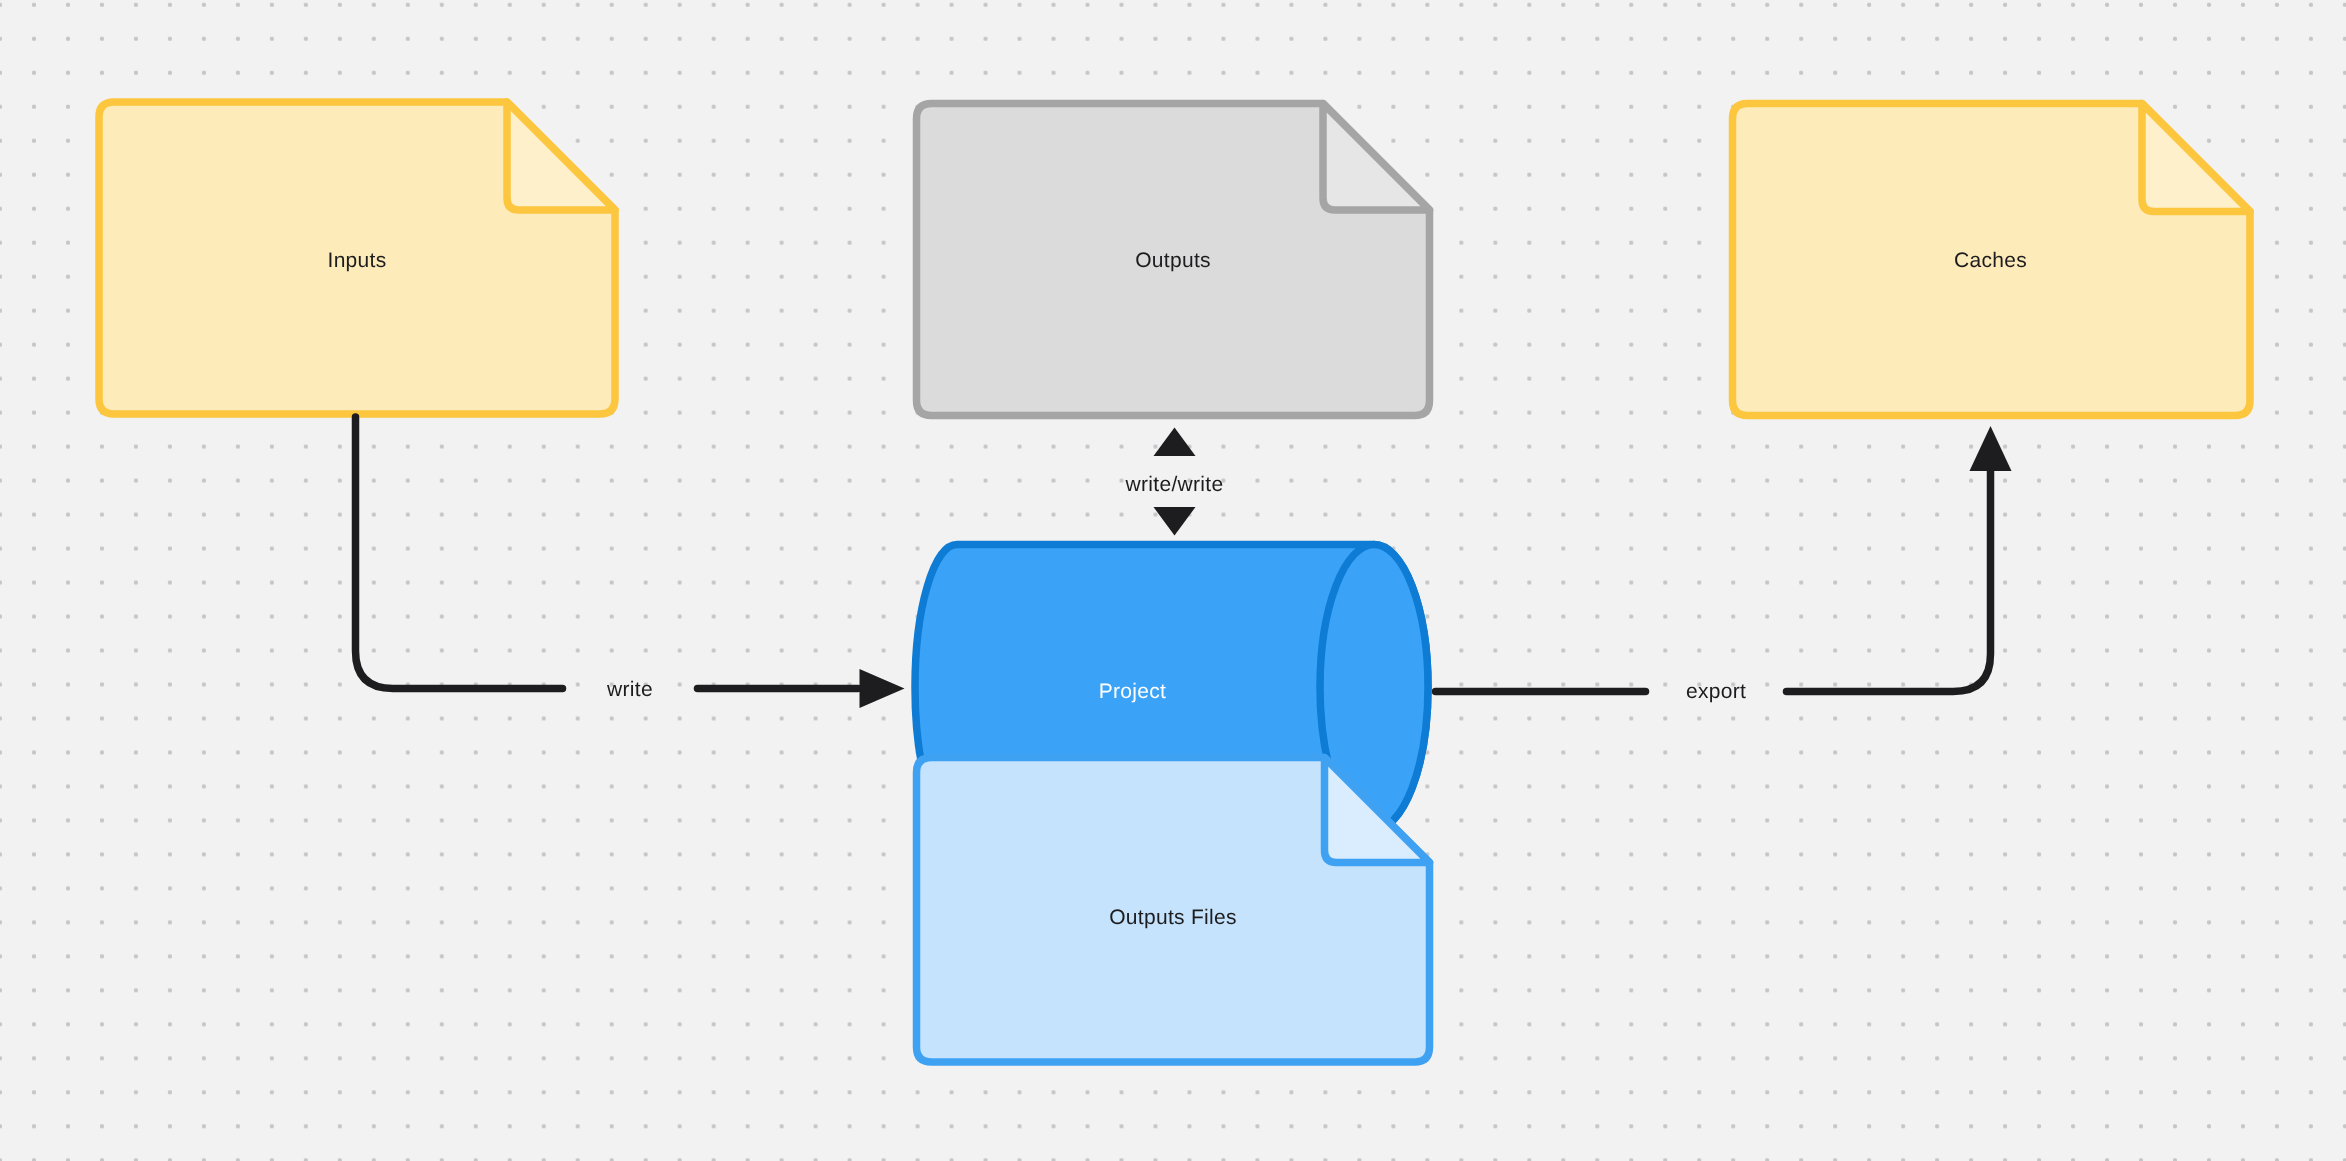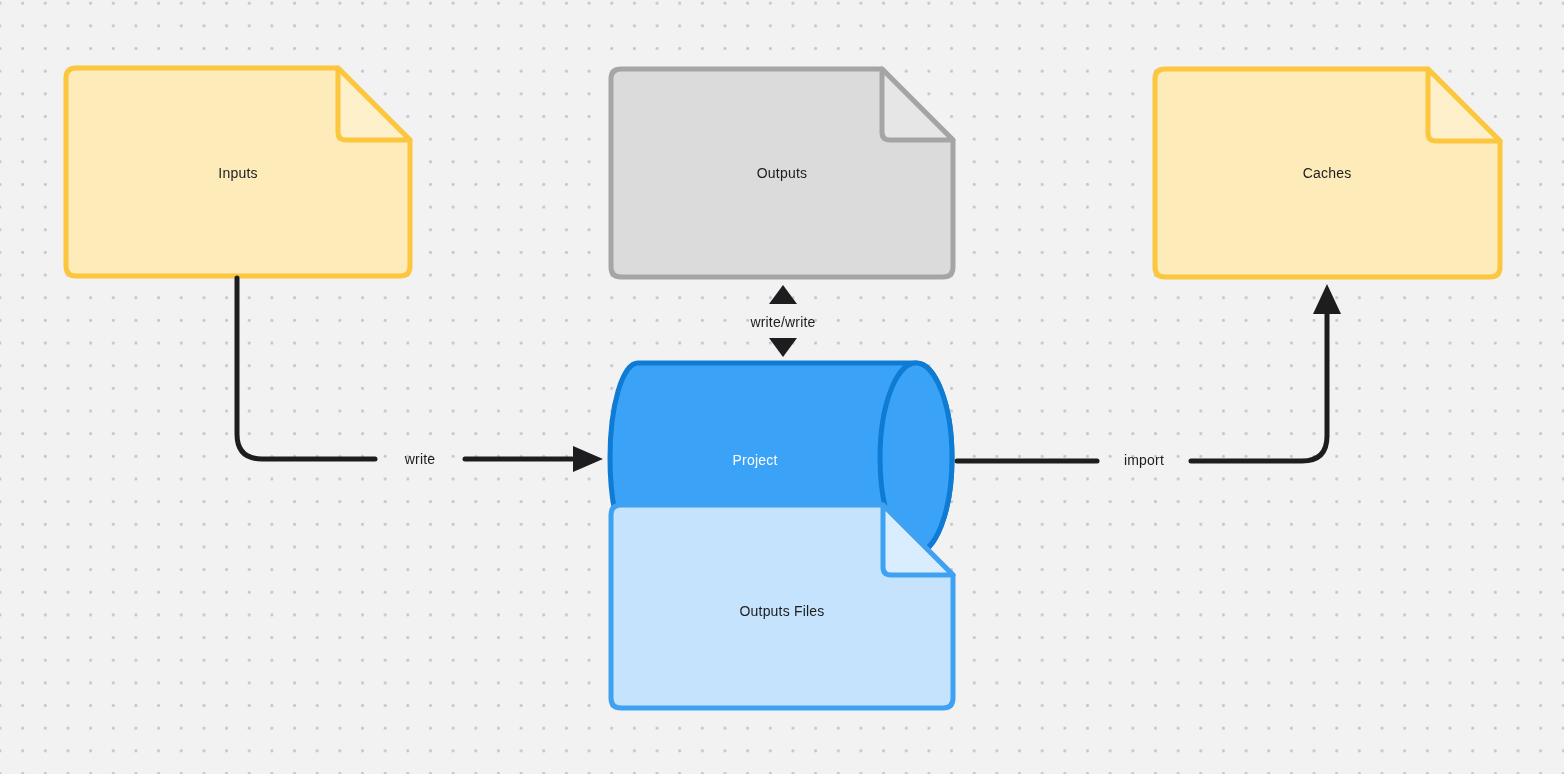--- a/index.html
+++ b/index.html
@@ -75,16 +75,16 @@
       <path d="M 883 505 L 953 575 H 891 Q 883 575 883 567 Z" fill="#D9EDFE" stroke="#3FA1F2" stroke-width="5" stroke-linejoin="round"></path>
     </g>
   </svg>
 
   <div class="label" style="left:238px;top:173px">Inputs</div>
   <div class="label" style="left:782px;top:173px">Outputs</div>
   <div class="label" style="left:1327px;top:173px">Caches</div>
   <div class="label on-blue" style="left:755px;top:460px">Project</div>
   <div class="label" style="left:782px;top:611px">Outputs Files</div>
   <div class="label" style="left:420px;top:459px">write</div>
-  <div class="label" style="left:1144px;top:460px">import</div>
+  <div class="label" style="left:1144px;top:460px">export</div>
   <div class="label" style="left:783px;top:322px">write/write</div>
 
 </div>
 
 </body></html>

